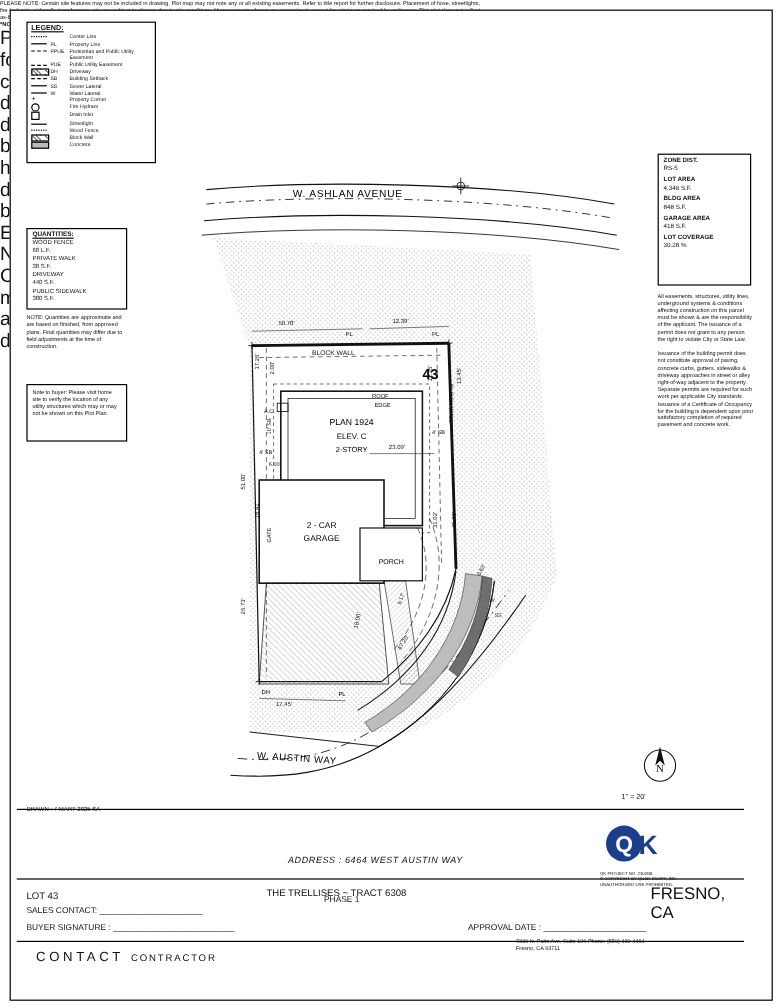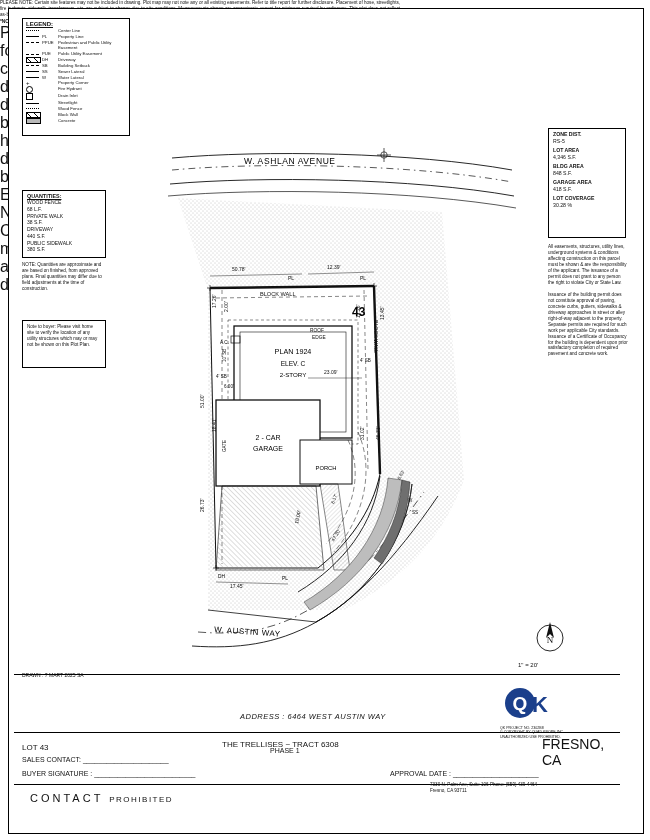--- a/index.html
+++ b/index.html
@@ -400,15 +400,15 @@
     <span class="city">FRESNO, CA</span>
   </div>
   <div id="sales">SALES CONTACT: ______________________</div>
   <div id="buyer">BUYER SIGNATURE : __________________________</div>
   <div id="appr">APPROVAL DATE : ______________________</div>
   <div class="hline" style="top:784px;"></div>
   <div id="addrbox" style="white-space: pre-line;">7330 N. Palm Ave, Suite 106   Phone:  (559) 439-4464
 Fresno, CA  93711</div>
   <div id="century">
     <span>CONTACT</span>
-    <span class="c2">PROHIBITED</span>
+    <span class="c2">CONTRACTOR</span>
   </div>
 </div>
 
 </body></html>

